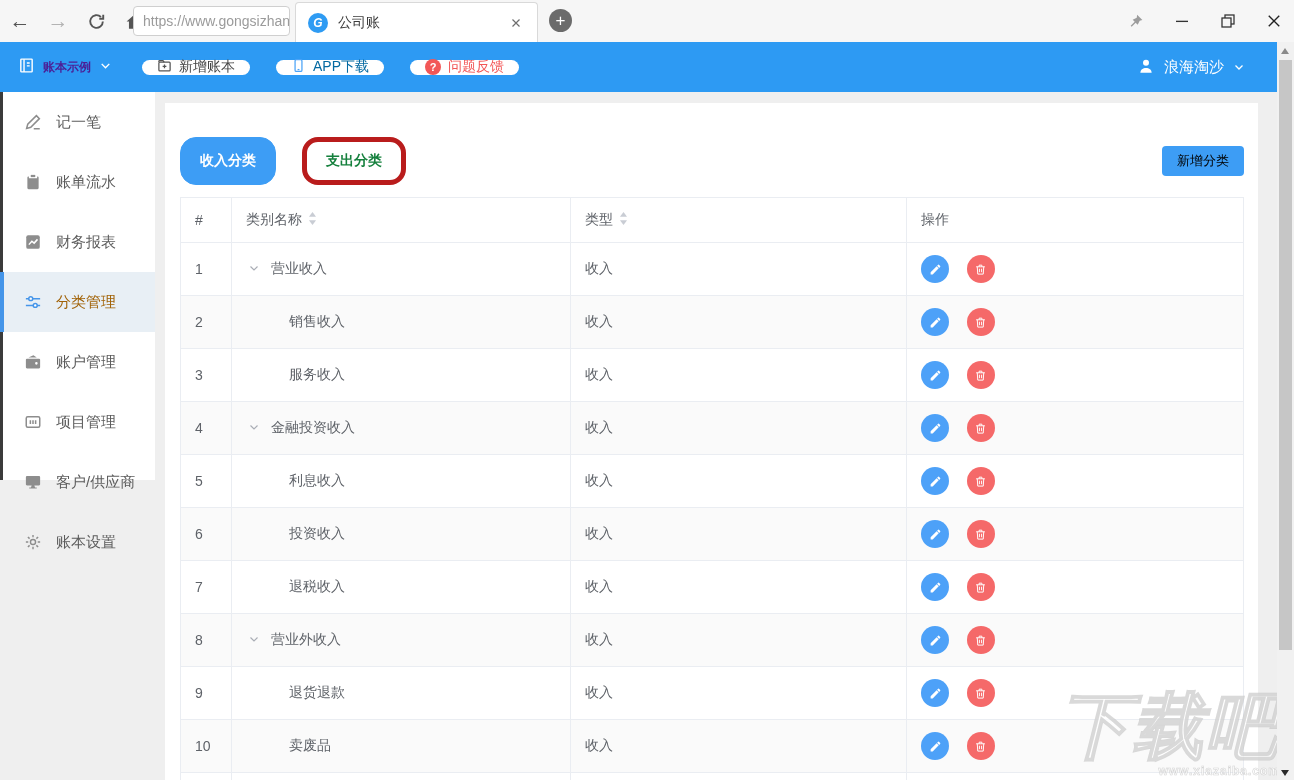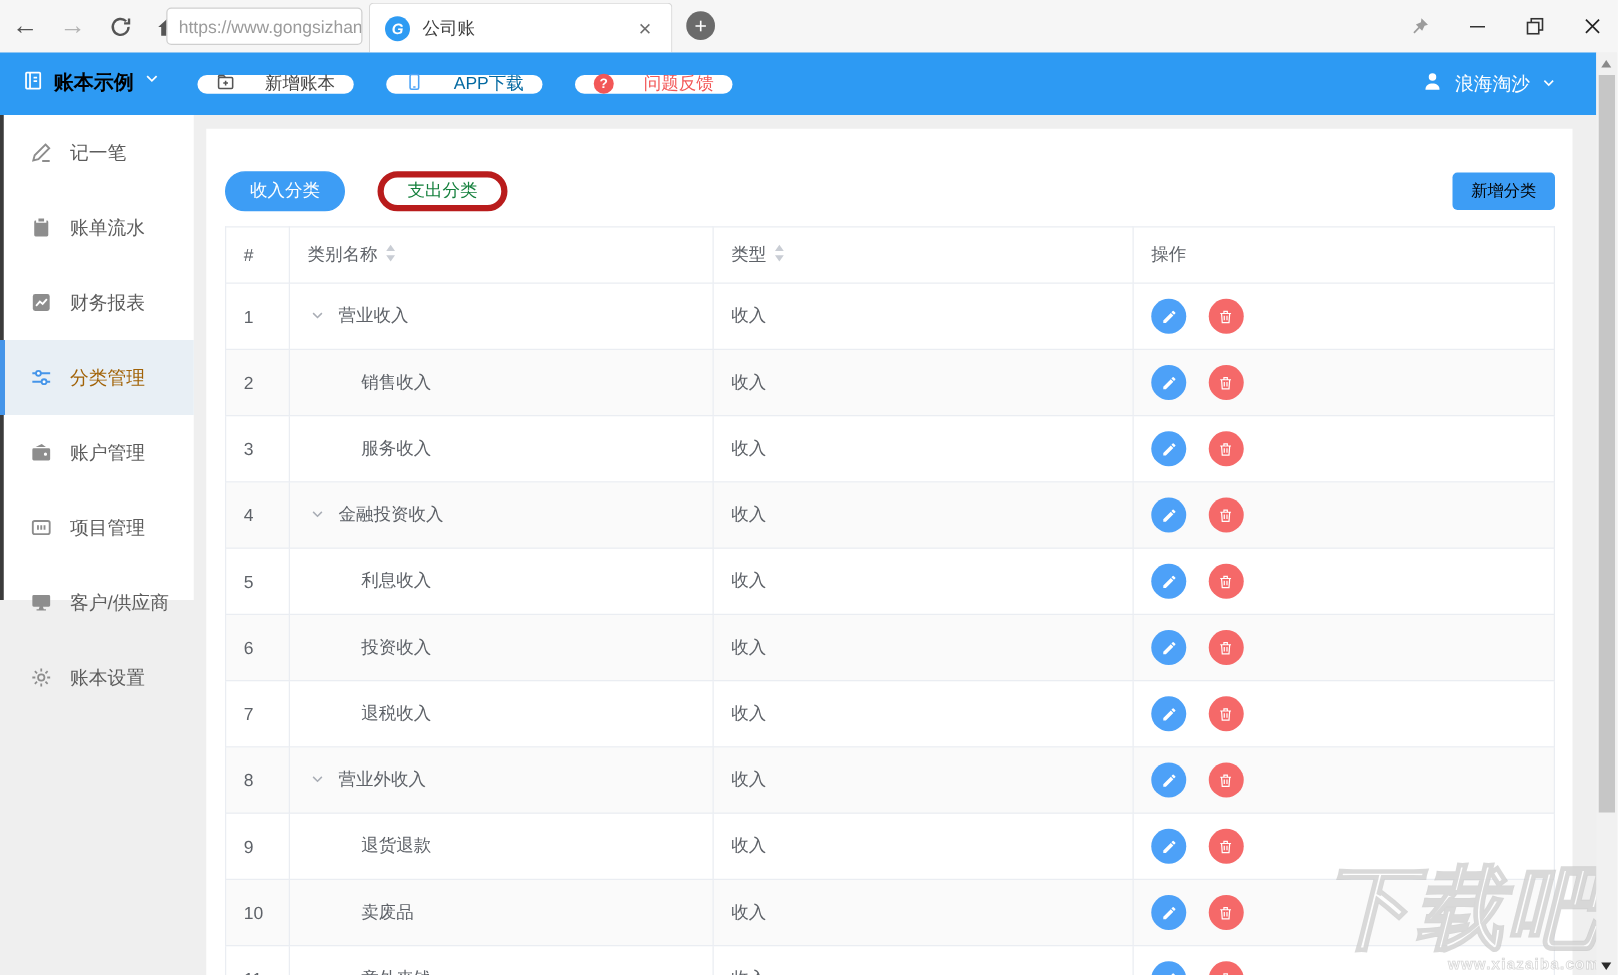--- a/index.html
+++ b/index.html
@@ -15,42 +15,42 @@
   .tab { position:absolute; left:295px; top:2px; width:243px; height:40px; background:#fff; border:1px solid #d9d9d9; border-bottom:none; border-radius:4px 4px 0 0; display:flex; align-items:center; padding:0 12px; gap:10px; }
   .favicon { width:20px; height:20px; border-radius:50%; background:#2e9bf3; color:#fff; font-size:12px; font-weight:bold; display:flex; align-items:center; justify-content:center; font-style:italic; }
   .tab-title { flex:1; font-size:14px; color:#3c3c3c; }
   .tab-close { width:18px; height:18px; display:flex; align-items:center; justify-content:center; cursor:pointer; }
   .newtab-btn { position:absolute; left:549px; top:9px; width:23px; height:23px; border-radius:50%; background:#6b6b6b; color:#fff; display:flex; align-items:center; justify-content:center; font-size:17px; cursor:pointer; }
   .win-controls { position:absolute; right:8px; top:0; height:42px; display:flex; align-items:center; gap:22px; }
   .win-btn { width:24px; height:24px; display:flex; align-items:center; justify-content:center; cursor:pointer; }
 
   
   .app-header { position:absolute; top:42px; left:0; width:1277px; height:50px; background:#2d9af3; display:flex; align-items:center; padding:0 18px; }
-  .book-switcher { display:flex; gap:8px; color:#000000; font-size:16px; font-weight:bold; cursor:pointer; }
-  .hd-pill { height:15px; border-radius:15px; background:#fff; border:none; display:flex; align-items:center; gap:24px; padding:0 15px; font-size:14px; cursor:pointer; font-family:inherit; }
+  .book-switcher { display:flex; align-items:center; gap:8px; color:#4c1d95; font-size:12px; font-weight:bold; cursor:pointer; }
+  .hd-pill { height:15px; border-radius:15px; background:#fff; border:none; display:flex; align-items:center; gap:7px; padding:0 15px; font-size:14px; cursor:pointer; font-family:inherit; }
   .pill-newbook { margin-left:30px; color:#444; }
   .pill-app { margin-left:26px; color:#0369a1; }
   .pill-feedback { margin-left:26px; color:#f25757; }
   .q-badge { width:16px; height:16px; border-radius:50%; background:#f25757; color:#fff; font-size:11px; font-weight:bold; display:flex; align-items:center; justify-content:center; }
   .user-area { margin-left:auto; display:flex; align-items:center; gap:9px; color:#fff; font-size:15px; cursor:pointer; margin-right:14px; }
 
   
   .sidebar { position:absolute; left:0; top:92px; width:155px; height:388px; background:#fff; }
   .sidebar::before { content:""; position:absolute; left:0; top:0; bottom:0; width:3px; background:#3b3b3b; }
   .sb-item { height:60px; display:flex; align-items:center; padding-left:24px; gap:14px; color:#5c5c5c; font-size:15px; cursor:pointer; position:relative; }
   .sb-item .sb-icon { width:18px; height:18px; color:#8d8d8d; display:flex; align-items:center; }
   .sb-item .sb-icon svg { width:18px; height:18px; }
   .sb-item.active { background:#e8eff5; color:#a16207; }
   .sb-item.active .sb-icon { color:#4595e9; }
   .sb-item.active::before { content:""; position:absolute; left:0; top:0; bottom:0; width:4px; background:#4595e9; }
 
   
   .card { position:absolute; left:165px; top:103px; width:1093px; height:677px; background:#fff; padding:34px 14px 0 15px; }
   .tabs-row { display:flex; align-items:center; }
-  .pill-tab { height:32px; border-radius:16px; padding:0 19px; font-size:14px; cursor:pointer; font-family:inherit; }
+  .pill-tab { height:48px; border-radius:16px; padding:0 19px; font-size:14px; cursor:pointer; font-family:inherit;font-weight:bold; }
   .pill-tab.active { background:#3d9df5; border:1px solid #3d9df5; color:#fff; }
   .pill-tab.inactive { background:#fff; border:5px solid #b91c1c; color:#15803d; margin-left:26px; }
   .add-btn { margin-left:auto; height:30px; background:#3d9df5; border:none; border-radius:4px; color:#000000; font-size:13px; padding:0 15px; cursor:pointer; font-family:inherit; }
 
   table.cat-table { margin-top:12px; width:100%; border-collapse:collapse; table-layout:fixed; }
   .cat-table th, .cat-table td { border:1px solid #eaedf2; font-size:14px; text-align:left; }
   .cat-table th { height:45px; color:#5e6268; font-weight:normal; padding-left:14px; background:#fff; }
   .cat-table td { height:53px; color:#5e6268; padding-left:14px; }
   .cat-table tr:nth-child(even) td { background:#fafafa; }
   .col-idx { width:51px; }

